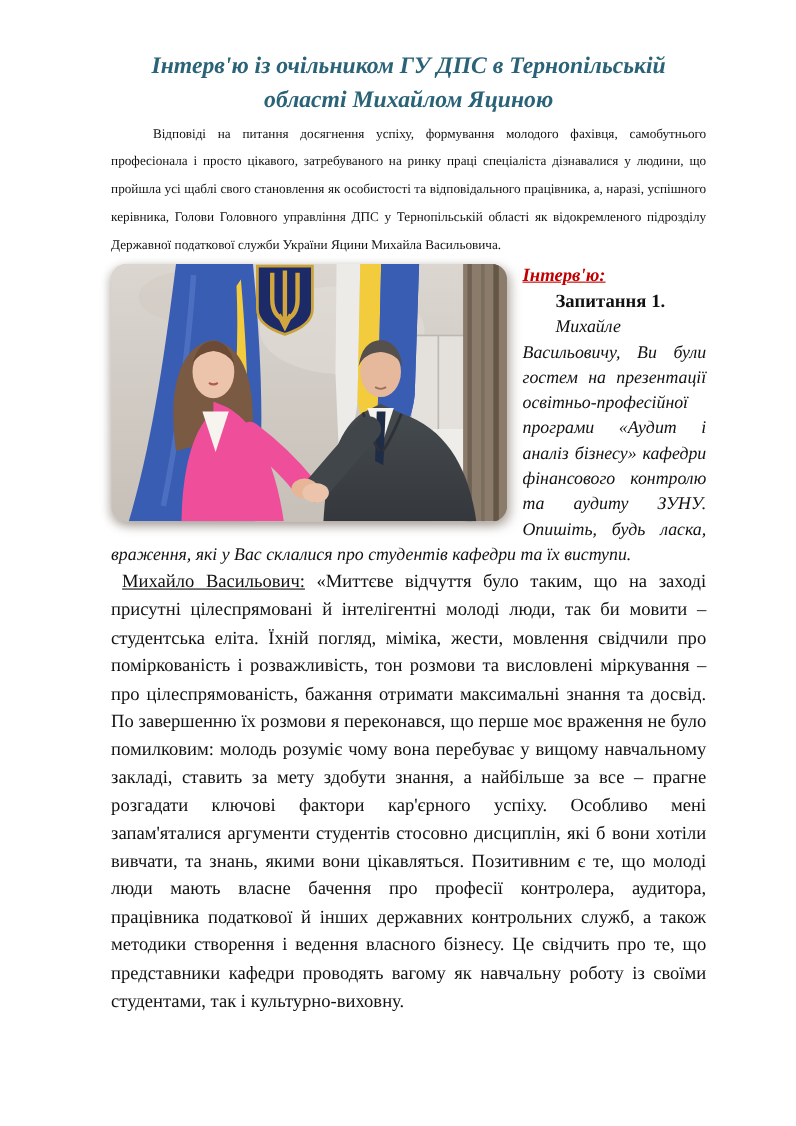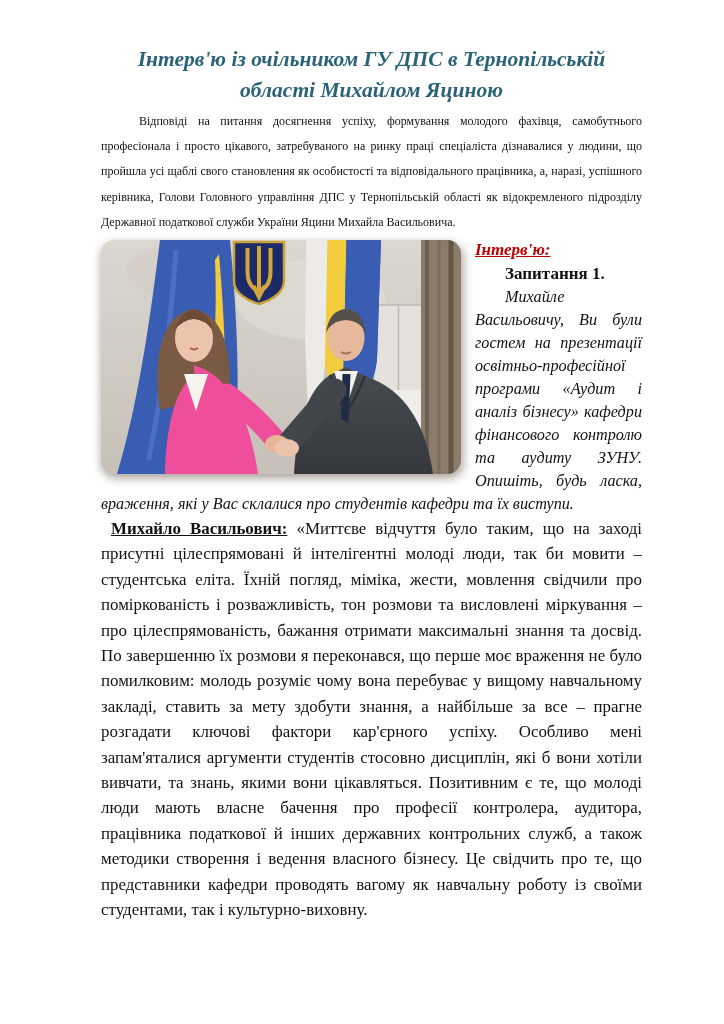--- a/index.html
+++ b/index.html
@@ -76,21 +76,21 @@
     text-indent: 30px;
   }
 
   .answer {
     font-size: 16.9px;
     line-height: 25.4px;
     text-align: justify;
     text-indent: 10px;
   }
   .answer .speaker {
-    font-weight: bold;
+    font-weight: normal;
     text-decoration: underline;
   }
 
   .q2-label {
     font-size: 17px;
     line-height: 26px;
     font-weight: bold;
     text-indent: 30px;
     margin-top: 2px;
   }

